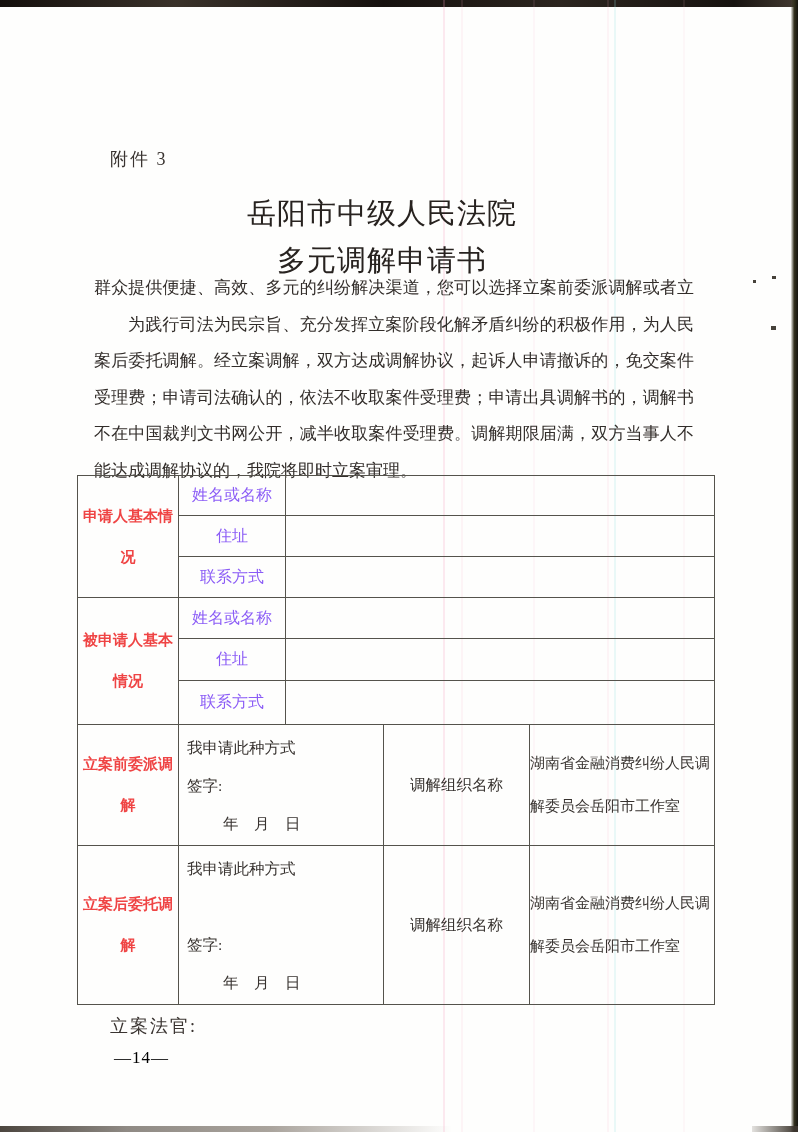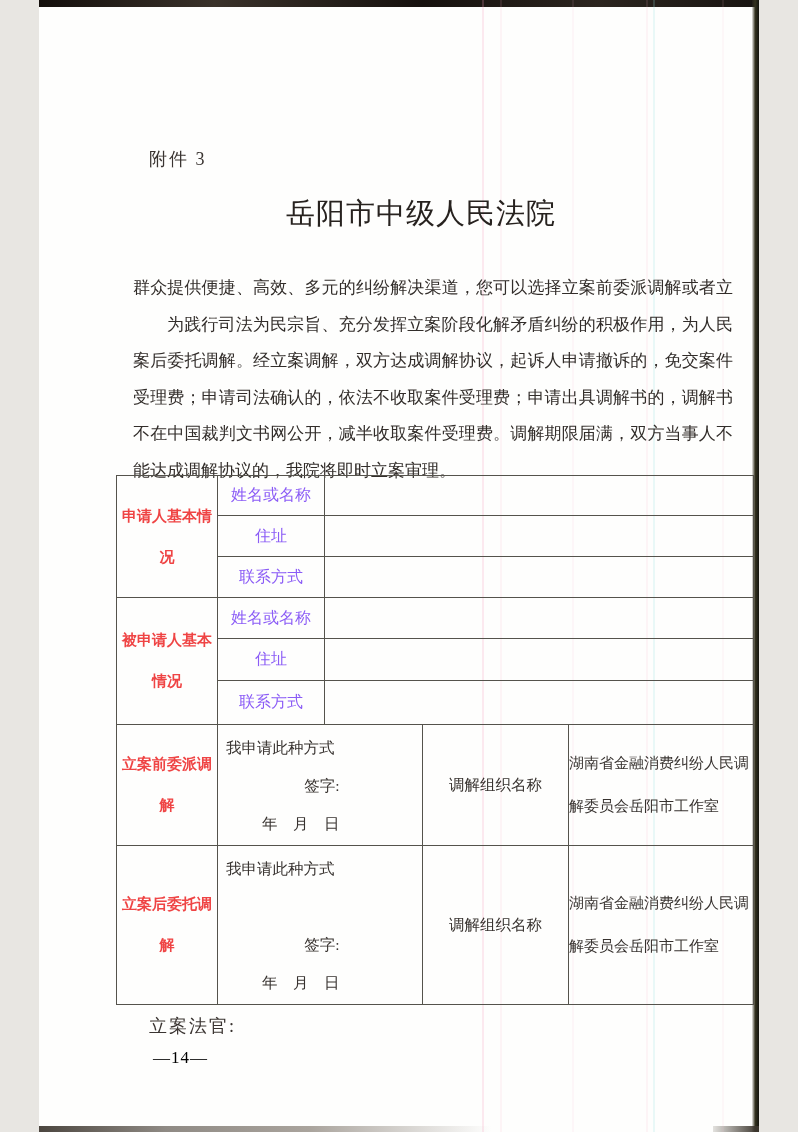--- a/index.html
+++ b/index.html
@@ -1,18 +1,18 @@
 <!DOCTYPE html>
 <html><head>
 <meta charset="utf-8">
 <style>
   html, body { margin: 0; padding: 0; background: #e8e6e2; }
   .page {
     position: relative;
-    width: 720px;
+    width: 798px;
     height: 1132px;
     margin: 0 auto;
     background: #fefefd;
     overflow: hidden;
     font-family: "Liberation Serif", serif;
     color: #35302d;
   }
 
   
   .edge-top {
@@ -84,21 +84,21 @@
   td.field-label-cell { text-align: center; font-size: 16px; color: #8b5cf6; }
   td.field-value-cell { font-size: 16px; padding: 0 6px; }
   td.mediation-cell { vertical-align: top; }
   .mediation-inner {
     display: flex; flex-direction: column;
     padding: 12px 4px 10px 8px; font-size: 15.5px; color: #37322f;
   }
   .mediation-inner.tall-1 { height: 97px; }
   .mediation-inner.tall-2 { height: 135px; }
   .apply-method { }
-  .signature-label { margin-top: auto; text-align: center; }
+  .signature-label { margin-top: auto; }
   .date-line { margin-top: 17px; padding-left: 36px; white-space: pre; }
   td.org-label-cell { text-align: center; font-size: 15.5px; color: #37322f; }
   td.org-value-cell {
     font-size: 15px; line-height: 43px; padding: 0 4px;
     color: #37322f; letter-spacing: 0;
   }
 
   
   .filing-judge {
     position: absolute; left: 110px; top: 1014px;
@@ -123,20 +123,21 @@
   <div class="streak streak-3"></div>
   <div class="streak streak-4"></div>
   <div class="streak streak-5"></div>
   <div class="streak streak-6"></div>
   <div class="speck speck-1"></div>
   <div class="speck speck-2"></div>
   <div class="speck speck-3"></div>
 
   <div class="attachment-label">附件 3</div>
   <div class="doc-title title-line-1">岳阳市中级人民法院</div>
+  <div class="doc-title title-line-2">多元调解申请书</div>
 
   <div class="intro">
     <div class="intro-line">群众提供便捷、高效、多元的纠纷解决渠道，您可以选择立案前委派调解或者立</div>
     <div class="intro-line first">为践行司法为民宗旨、充分发挥立案阶段化解矛盾纠纷的积极作用，为人民</div>
     <div class="intro-line">案后委托调解。经立案调解，双方达成调解协议，起诉人申请撤诉的，免交案件</div>
     <div class="intro-line">受理费；申请司法确认的，依法不收取案件受理费；申请出具调解书的，调解书</div>
     <div class="intro-line">不在中国裁判文书网公开，减半收取案件受理费。调解期限届满，双方当事人不</div>
     <div class="intro-line last">能达成调解协议的，我院将即时立案审理。</div>
   </div>
 

